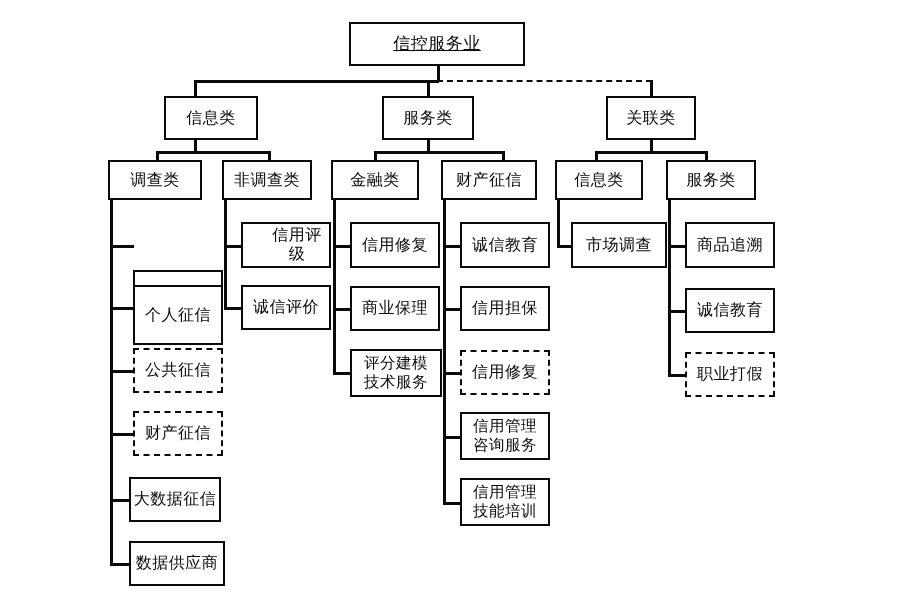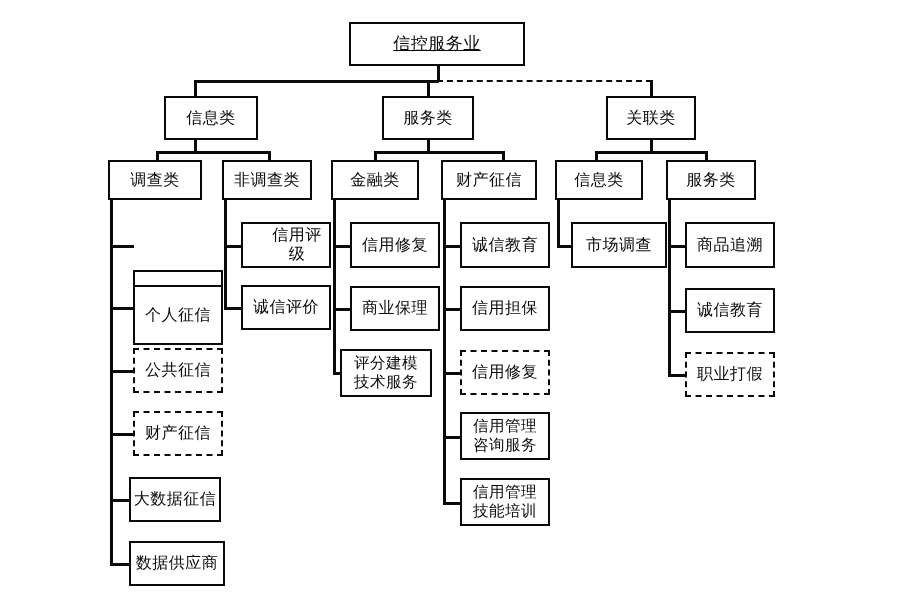--- a/index.html
+++ b/index.html
@@ -140,21 +140,21 @@
   <div class="node dashed" style="left:133px; top:348px; width:90px; height:45px;">公共征信</div>
   <div class="node dashed" style="left:133px; top:411px; width:90px; height:45px;">财产征信</div>
   <div class="node" style="left:129px; top:477px; width:92px; height:45px;">大数据征信</div>
   <div class="node" style="left:129px; top:541px; width:96px; height:45px;">数据供应商</div>
 
   <div class="node" style="left:241px; top:222px; width:90px; height:46px;padding-left:22px;">信用评级</div>
   <div class="node" style="left:241px; top:285px; width:90px; height:45px;">诚信评价</div>
 
   <div class="node" style="left:350px; top:222px; width:90px; height:46px;">信用修复</div>
   <div class="node" style="left:350px; top:286px; width:90px; height:45px;">商业保理</div>
-  <div class="node two-line" style="left:340px; top:349px; width:92px; height:48px;">评分建模
+  <div class="node two-line" style="left:350px; top:349px; width:92px; height:48px;">评分建模
 技术服务</div>
 
   <div class="node" style="left:460px; top:222px; width:90px; height:46px;">诚信教育</div>
   <div class="node" style="left:460px; top:286px; width:90px; height:45px;">信用担保</div>
   <div class="node dashed" style="left:460px; top:350px; width:90px; height:45px;">信用修复</div>
   <div class="node two-line" style="left:460px; top:412px; width:90px; height:48px;">信用管理
 咨询服务</div>
   <div class="node two-line" style="left:460px; top:478px; width:90px; height:48px;">信用管理
 技能培训</div>
 

